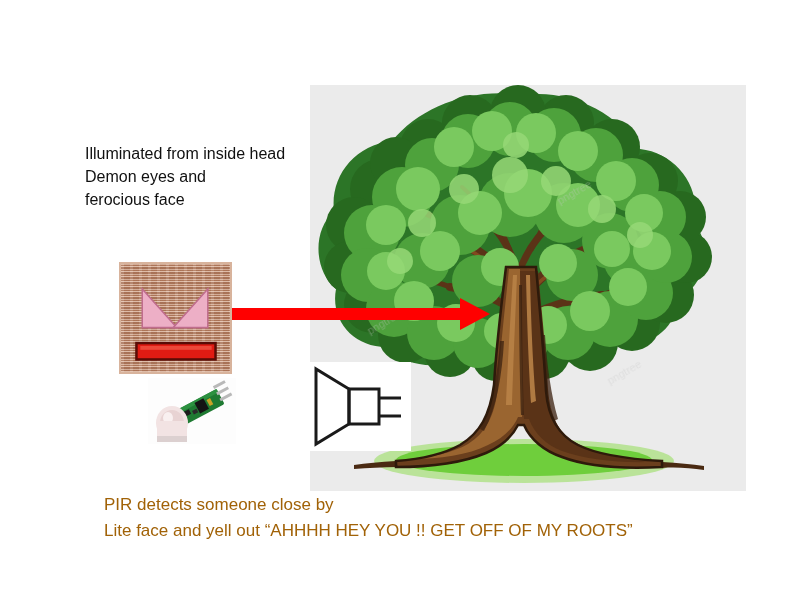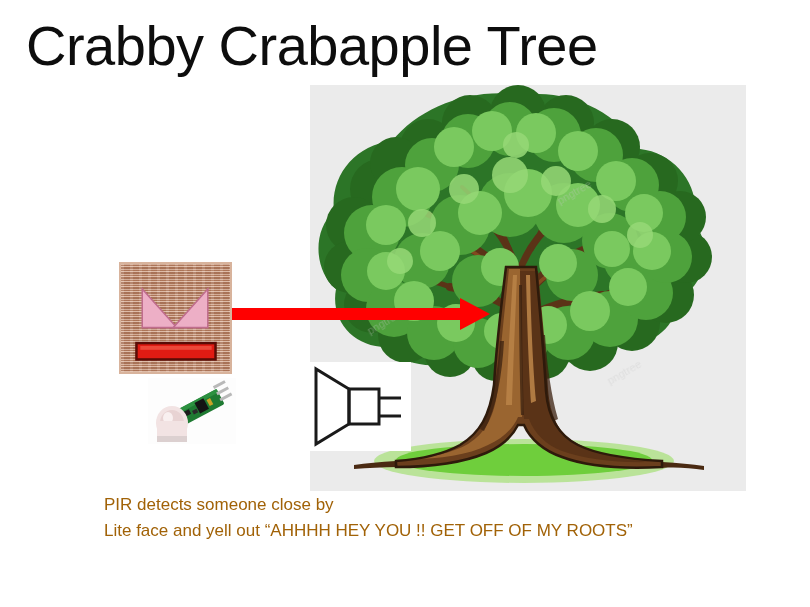--- a/index.html
+++ b/index.html
@@ -126,21 +126,20 @@
     z-index: 11;
     overflow: hidden;
   }
   #pir-sensor svg { display:block; width:100%; height:100%; }
 </style>
 </head>
 <body>
 
 <div id="slide">
 
-  <div id="slide-title">Crabby Crabapple Tree</div>
 
   <div id="tree-picture">
     <svg id="tree-svg" viewBox="0 0 436 406" xmlns="http://www.w3.org/2000/svg">
       <rect x="0" y="0" width="436" height="406" fill="#ebebeb"></rect>
 
       <ellipse cx="214" cy="376" rx="150" ry="22" fill="#a9e07e" opacity="0.75"></ellipse>
       <ellipse cx="214" cy="375" rx="128" ry="16" fill="#6fce3c"></ellipse>
 
       <g fill="#2c7527">
         <path d="M214 10
@@ -331,20 +330,23 @@
                C234 268 230 228 226 182 Z" fill="none" stroke="#2e1a0b" stroke-width="2.5"></path>
 
       <g fill="#c9c9c9" opacity="0.35" font-family="'Liberation Sans', sans-serif" font-size="11">
         <text x="60" y="250" transform="rotate(-30 60 250)">pngtree</text>
         <text x="250" y="120" transform="rotate(-30 250 120)">pngtree</text>
         <text x="300" y="300" transform="rotate(-30 300 300)">pngtree</text>
       </g>
     </svg>
   </div>
 
+  <div id="note-top">Illuminated from inside head
+Demon eyes and
+ferocious face</div>
 
   <div id="demon-face">
     <svg viewBox="0 0 113 112" xmlns="http://www.w3.org/2000/svg">
 
       <polygon points="22,26 22,66 58,66" fill="#edafc6" stroke="#c06d8e" stroke-width="1.6"></polygon>
 
       <polygon points="90,26 90,66 54,66" fill="#edafc6" stroke="#c06d8e" stroke-width="1.6"></polygon>
 
       <rect x="16" y="82" width="82" height="17" fill="#e01b13" stroke="#5a0c06" stroke-width="2.6"></rect>
       <rect x="20" y="85" width="74" height="4" fill="#f25b4a" opacity="0.7"></rect>

